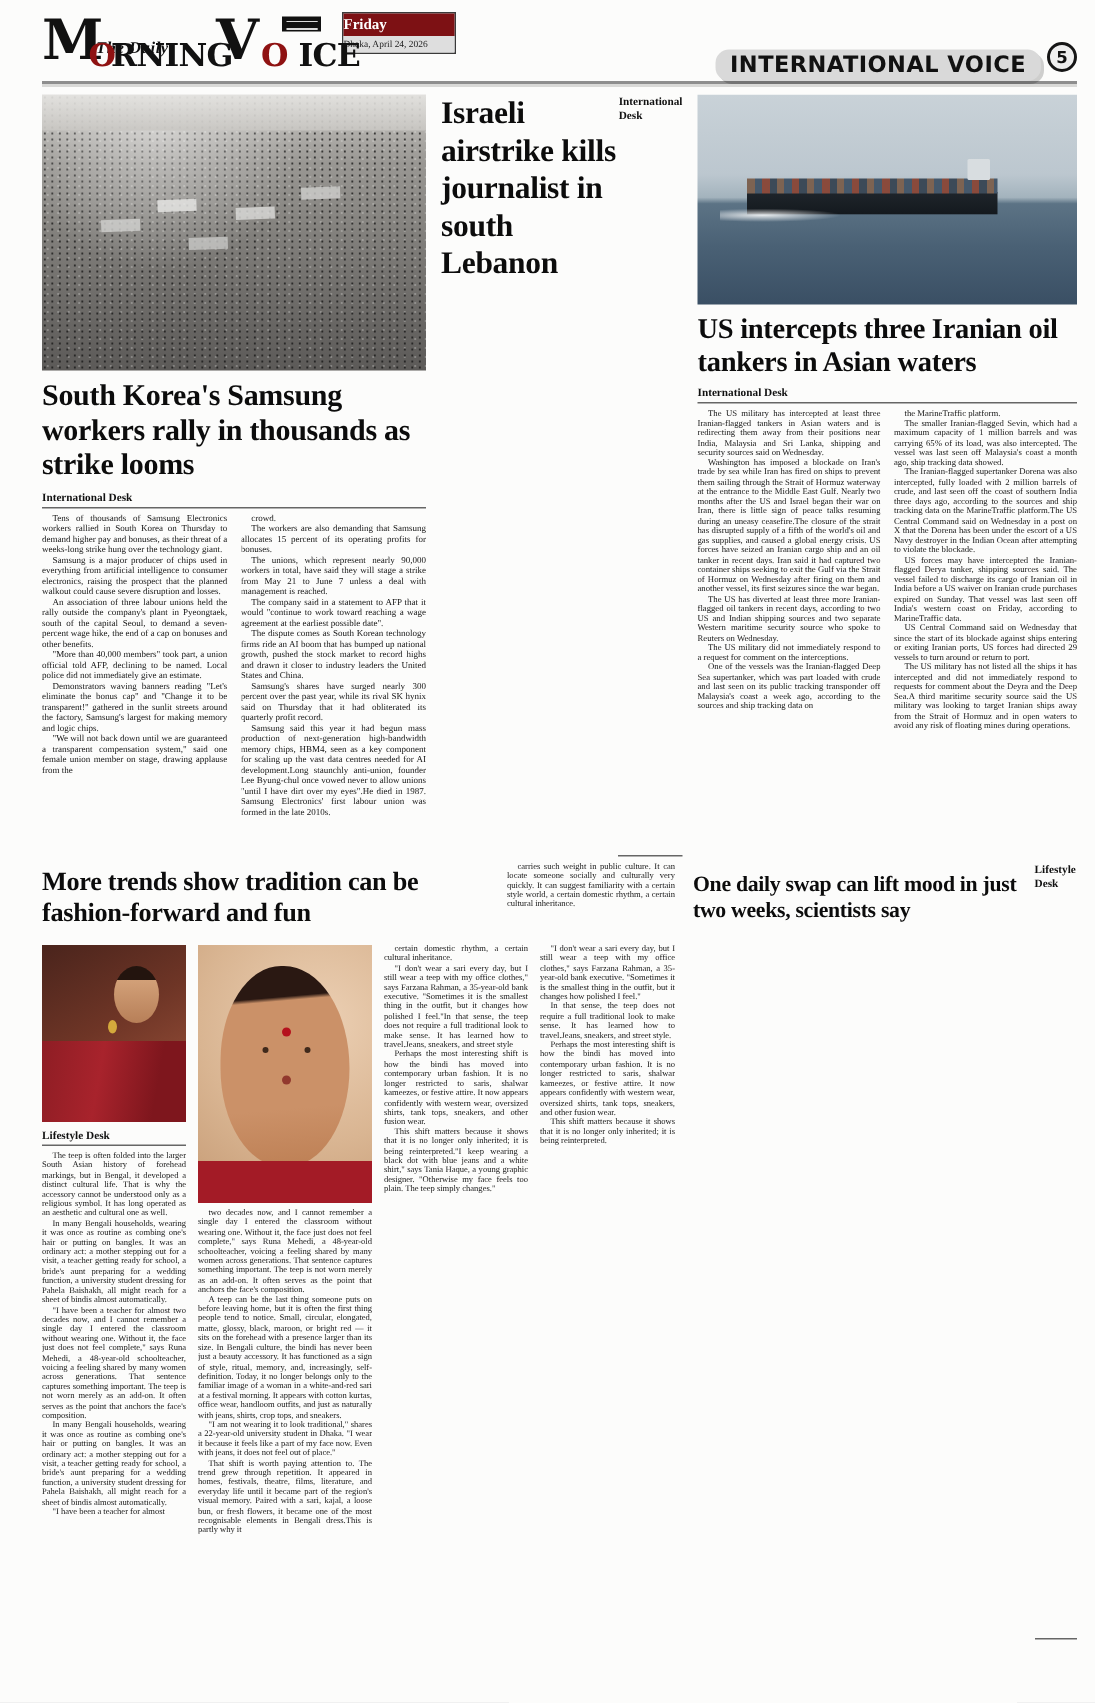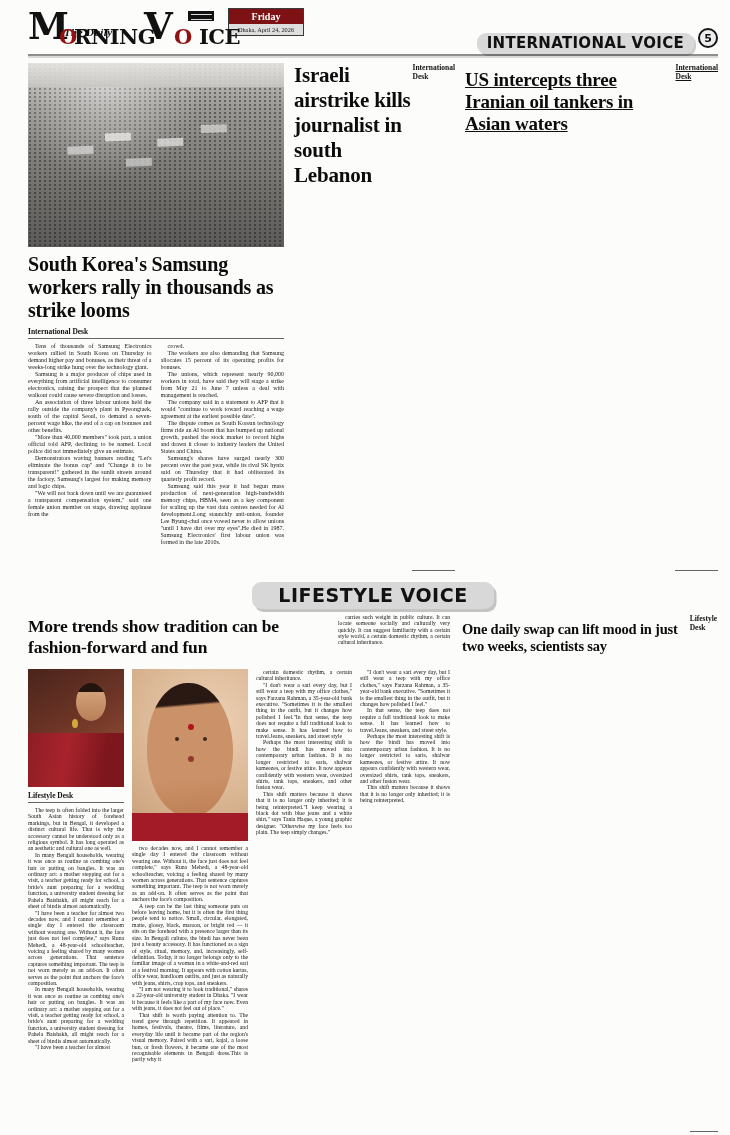--- a/index.html
+++ b/index.html
@@ -15,21 +15,21 @@
   .logo { position:relative; width:192px; height:44px; flex:none; }
   .logo .m  { position:absolute; left:0; top:-2px; font-family:"DejaVu Serif",serif; font-weight:900; font-size:37px; line-height:40px; letter-spacing:-1px; }
   .logo .thedaily { position:absolute; left:36px; top:18px; font-size:11px; font-weight:bold; font-style:italic; letter-spacing:.4px; }
   .logo .o1 { position:absolute; left:31px; bottom:3px; font-size:21px; font-weight:900; color:#8f1212; font-family:"DejaVu Serif",serif; }
   .logo .rning { position:absolute; left:46px; bottom:3px; font-size:21px; font-weight:900; letter-spacing:-.5px; font-family:"DejaVu Serif",serif; }
   .logo .v  { position:absolute; left:116px; top:-2px; font-family:"DejaVu Serif",serif; font-weight:900; font-size:37px; line-height:40px; }
   .logo .o2 { position:absolute; left:146px; bottom:3px; font-size:21px; font-weight:900; color:#8f1212; font-family:"DejaVu Serif",serif; }
   .logo .ice { position:absolute; left:171px; bottom:3px; font-size:21px; font-weight:900; letter-spacing:-.5px; font-family:"DejaVu Serif",serif; }
   .logo .tagbox { position:absolute; left:160px; top:3px; width:26px; height:10px; background:#111;
     background-image:repeating-linear-gradient(180deg, transparent 0 2px, rgba(255,255,255,.85) 2px 3px, transparent 3px 5px); background-size:80% 80%; background-position:center; background-repeat:no-repeat; background-color:#111; }
-  .datebox { width:76px; flex:none; margin-left:8px; border:1px solid #3a3a3a; text-align:center; }
+  .datebox { width:76px; flex:none; margin-left:8px; border:1px solid #3a3a3a; text-align:left; }
   .datebox .day { background:#7d1114; color:#fff; font-weight:bold; font-size:10px; line-height:15px; }
   .datebox .dt  { background:#dedede; color:#222; font-size:6.3px; line-height:11px; }
   .mh-spacer { flex:1; }
   .secpill-wrap { display:flex; align-items:center; gap:4px; margin-top:14px; }
   .secpill { background:#d9d9d9; border-radius:9px; padding:1px 10px 2px;
     font-family:"DejaVu Sans","Liberation Sans",sans-serif; font-weight:800; font-size:15px; letter-spacing:.3px;
     box-shadow:2px 2px 0 rgba(0,0,0,.18);margin-top:11px; }
   .page-circle { width:20px; height:20px; border:2.4px solid #161616; border-radius:50%; background:#eee;
     display:flex; align-items:center; justify-content:center;
     font-family:"DejaVu Sans",sans-serif; font-weight:800; font-size:11px; }
@@ -53,21 +53,21 @@
   .photo-crowd::before { content:""; position:absolute; top:0; left:0; right:0; height:13%;
     background:linear-gradient(#e4e3e0,#c9c7c3); opacity:.9; }
   .photo-crowd::after { content:""; position:absolute; top:38%; left:30%; width:26px; height:8px; background:#e8e8e6;
     box-shadow:52px 7px 0 #dcdcda, -38px 12px 0 #d2d2d0, 96px -5px 0 #cfcfcd, 20px 26px 0 #c8c8c6; transform:rotate(-2deg); opacity:.8; }
   .hl-samsung { font-size:20px; line-height:23px; margin:6px 0 5px; }
   .samsung-body { display:flex; gap:9px; flex:1; overflow:hidden; }
   .samsung-body .txt { flex:1; }
   .art-israel { width:161px; flex:none; display:flex; flex-direction:row; }
   .hl-israel { font-size:21px; line-height:25px; margin:0 0 8px; }
   .israel-body { flex:1; font-size:5.7px; line-height:6.35px; }
-  .art-us { flex:1; display:flex; flex-direction:row;text-decoration:underline; }
+  .art-us { flex:1; display:flex; flex-direction:column; }
   .photo-ship { height:140px; flex:none;
     background:linear-gradient(180deg,#c9d2d8 0%,#bcc7cf 38%,#a3b3bd 49%,#5c7385 52%,#4a6175 72%,#3a4f64 100%); }
   .photo-ship::before { content:""; position:absolute; left:13%; right:21%; top:40%; height:17%;
     background-image:repeating-linear-gradient(90deg,#7d6352 0 5px,#45586b 5px 10px,#8a4a3c 10px 15px,#3c4a58 15px 20px),linear-gradient(#1f252b,#14191e);
     background-size:100% 42%,100% 62%; background-position:top,bottom; background-repeat:no-repeat,no-repeat; }
   .photo-ship::after { content:""; position:absolute; left:6%; top:54%; width:32%; height:7%;
     background:radial-gradient(ellipse at 35% 50%, rgba(255,255,255,.85), rgba(255,255,255,0) 70%); }
   .ship-bridge { position:absolute; right:23%; top:31%; width:6%; height:10%; background:#d8dde0; border-radius:1px; }
   .hl-us { font-size:19px; line-height:22px; margin:6px 0 4px; }
   .us-body { display:flex; gap:9px; flex:1; overflow:hidden; }
@@ -215,23 +215,20 @@
             <p>The Iranian-flagged supertanker Dorena was also intercepted, fully loaded with 2 million barrels of crude, and last seen off the coast of southern India three days ago, according to the sources and ship tracking data on the MarineTraffic platform.The US Central Command said on Wednesday in a post on X that the Dorena has been under the escort of a US Navy destroyer in the Indian Ocean after attempting to violate the blockade.</p>
             <p>US forces may have intercepted the Iranian-flagged Derya tanker, shipping sources said. The vessel failed to discharge its cargo of Iranian oil in India before a US waiver on Iranian crude purchases expired on Sunday. That vessel was last seen off India's western coast on Friday, according to MarineTraffic data.</p>
             <p>US Central Command said on Wednesday that since the start of its blockade against ships entering or exiting Iranian ports, US forces had directed 29 vessels to turn around or return to port.</p>
             <p>The US military has not listed all the ships it has intercepted and did not immediately respond to requests for comment about the Deyra and the Deep Sea.A third maritime security source said the US military was looking to target Iranian ships away from the Strait of Hormuz and in open waters to avoid any risk of floating mines during operations.</p>
           </div>
       </div>
     </article>
 
   </section>
 
-  <div class="banner-row">
-    <span class="banner">LIFESTYLE VOICE</span>
-  </div>
 
   <section class="bottom-row">
 
     <article class="art-teep">
       <div class="teep-top">
         <h2 class="hl hl-teep">More trends show tradition can be fashion-forward and fun</h2>
         <div class="txt teep-intro">
             <p>carries such weight in public culture. It can locate someone socially and culturally very quickly. It can suggest familiarity with a certain style world, a certain domestic rhythm, a certain cultural inheritance.</p>
           </div>
       </div>

